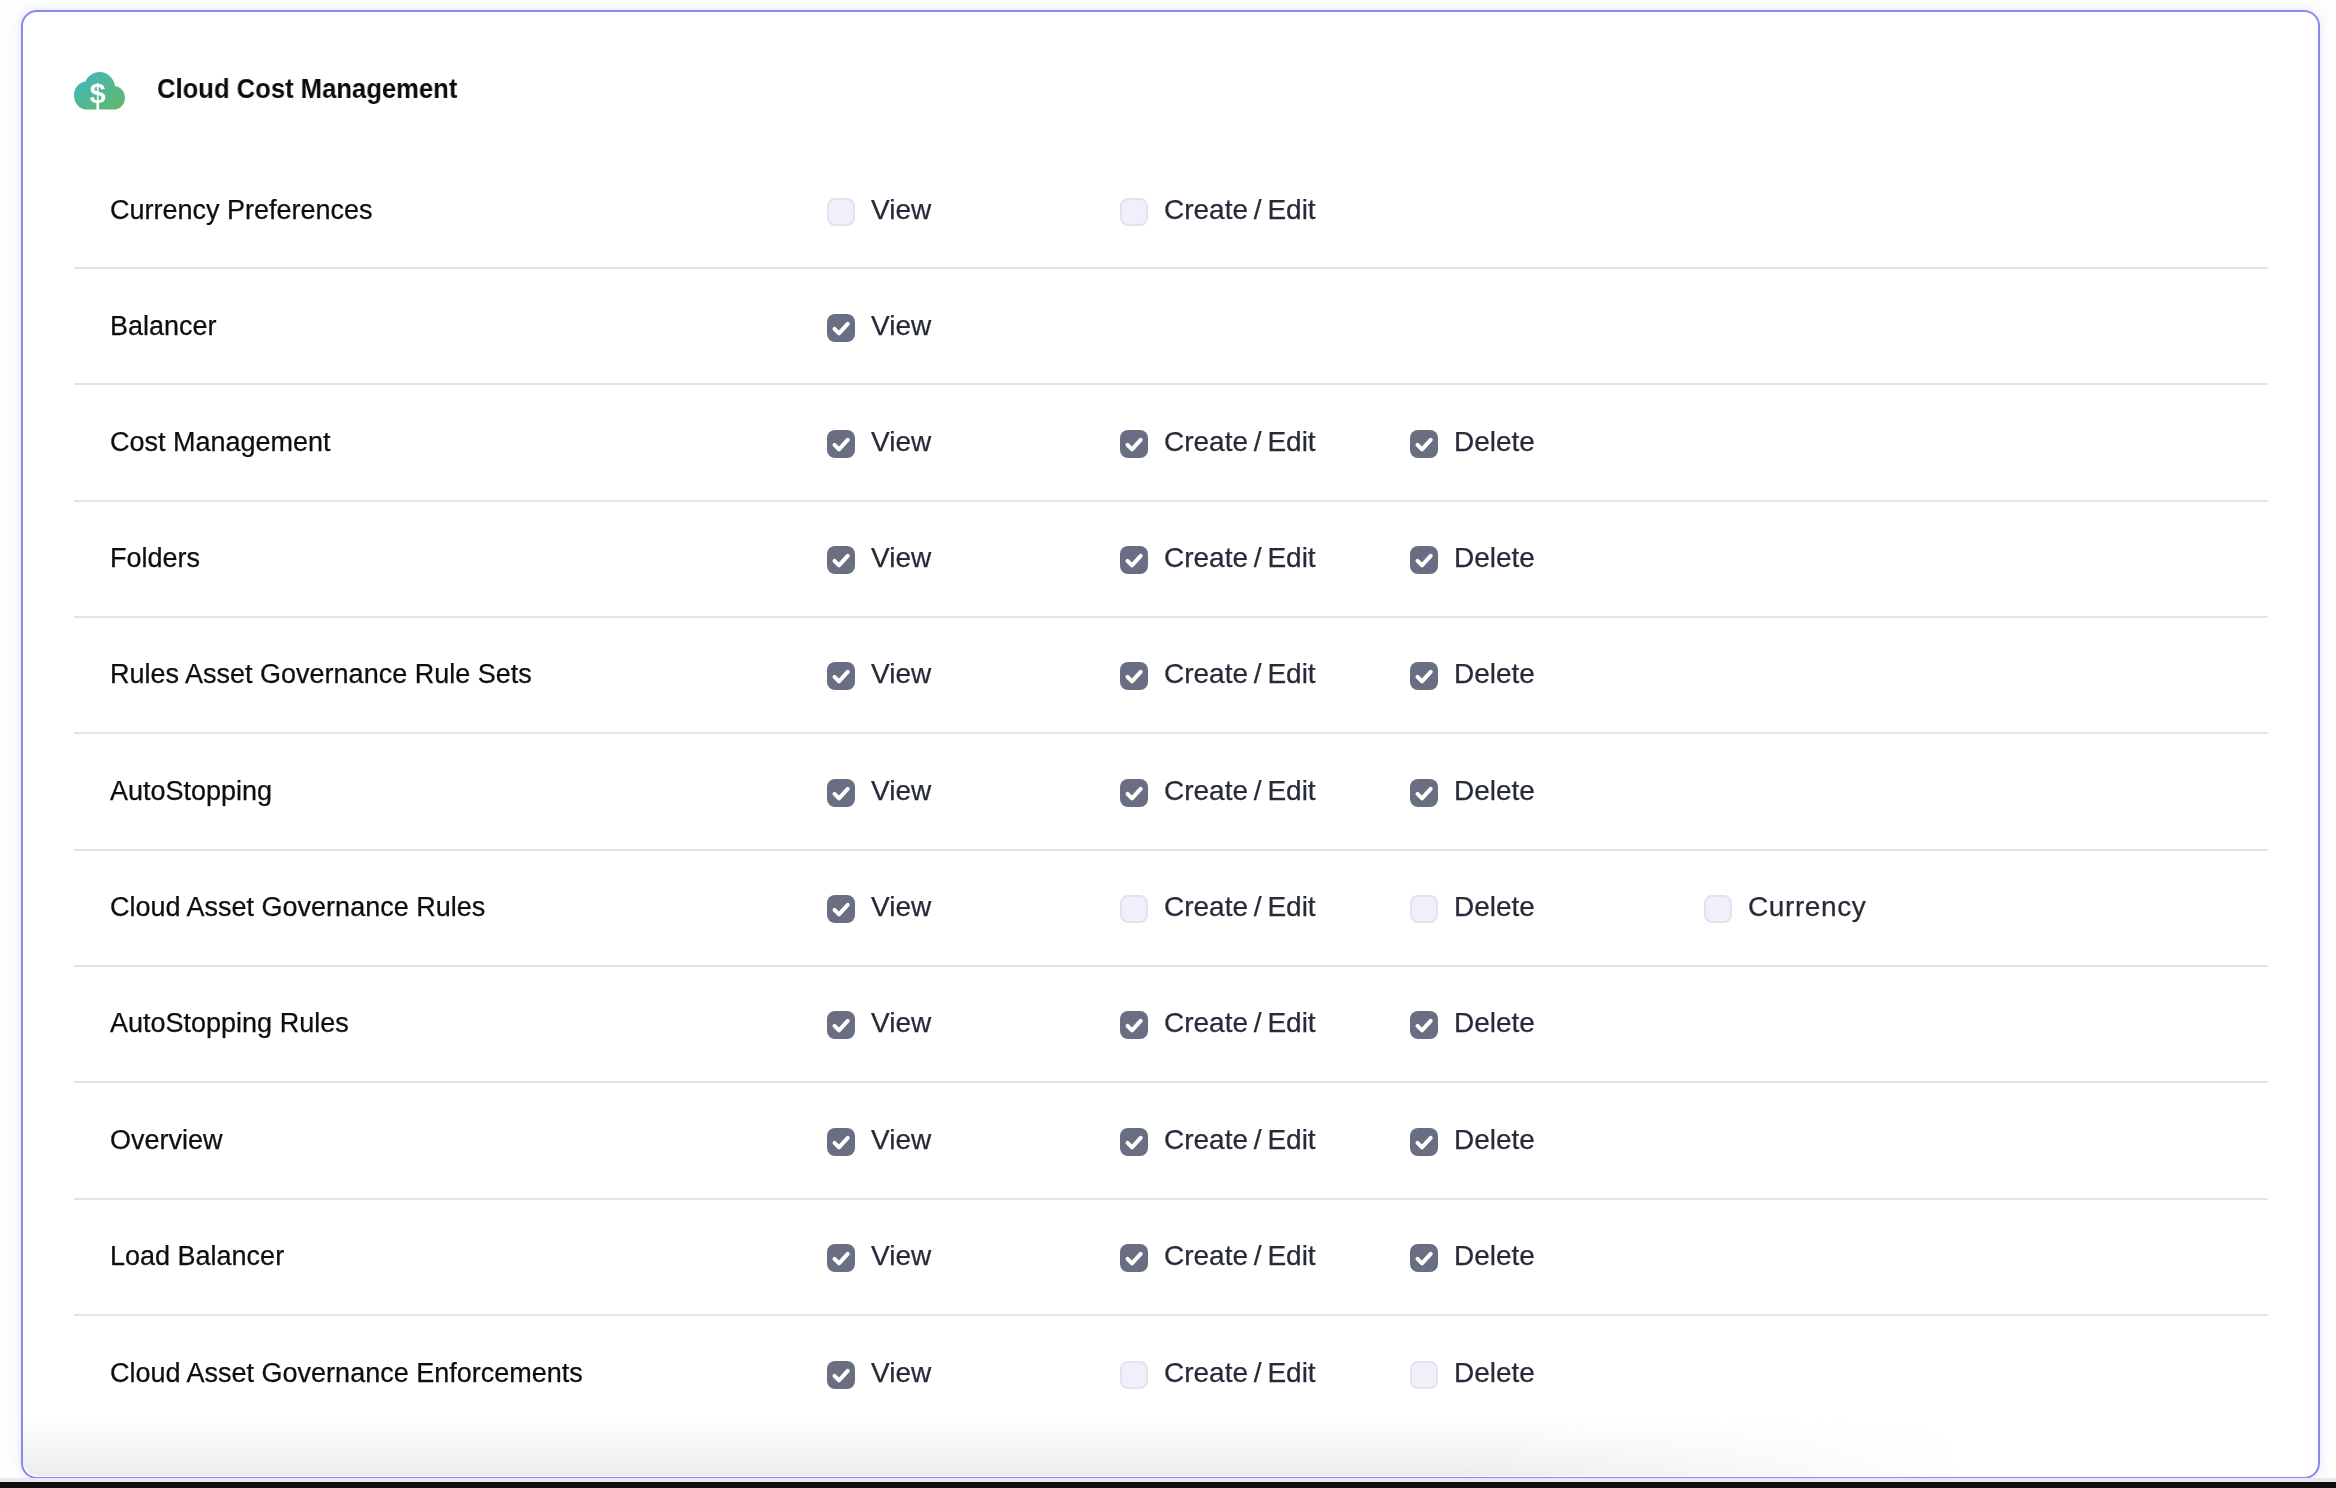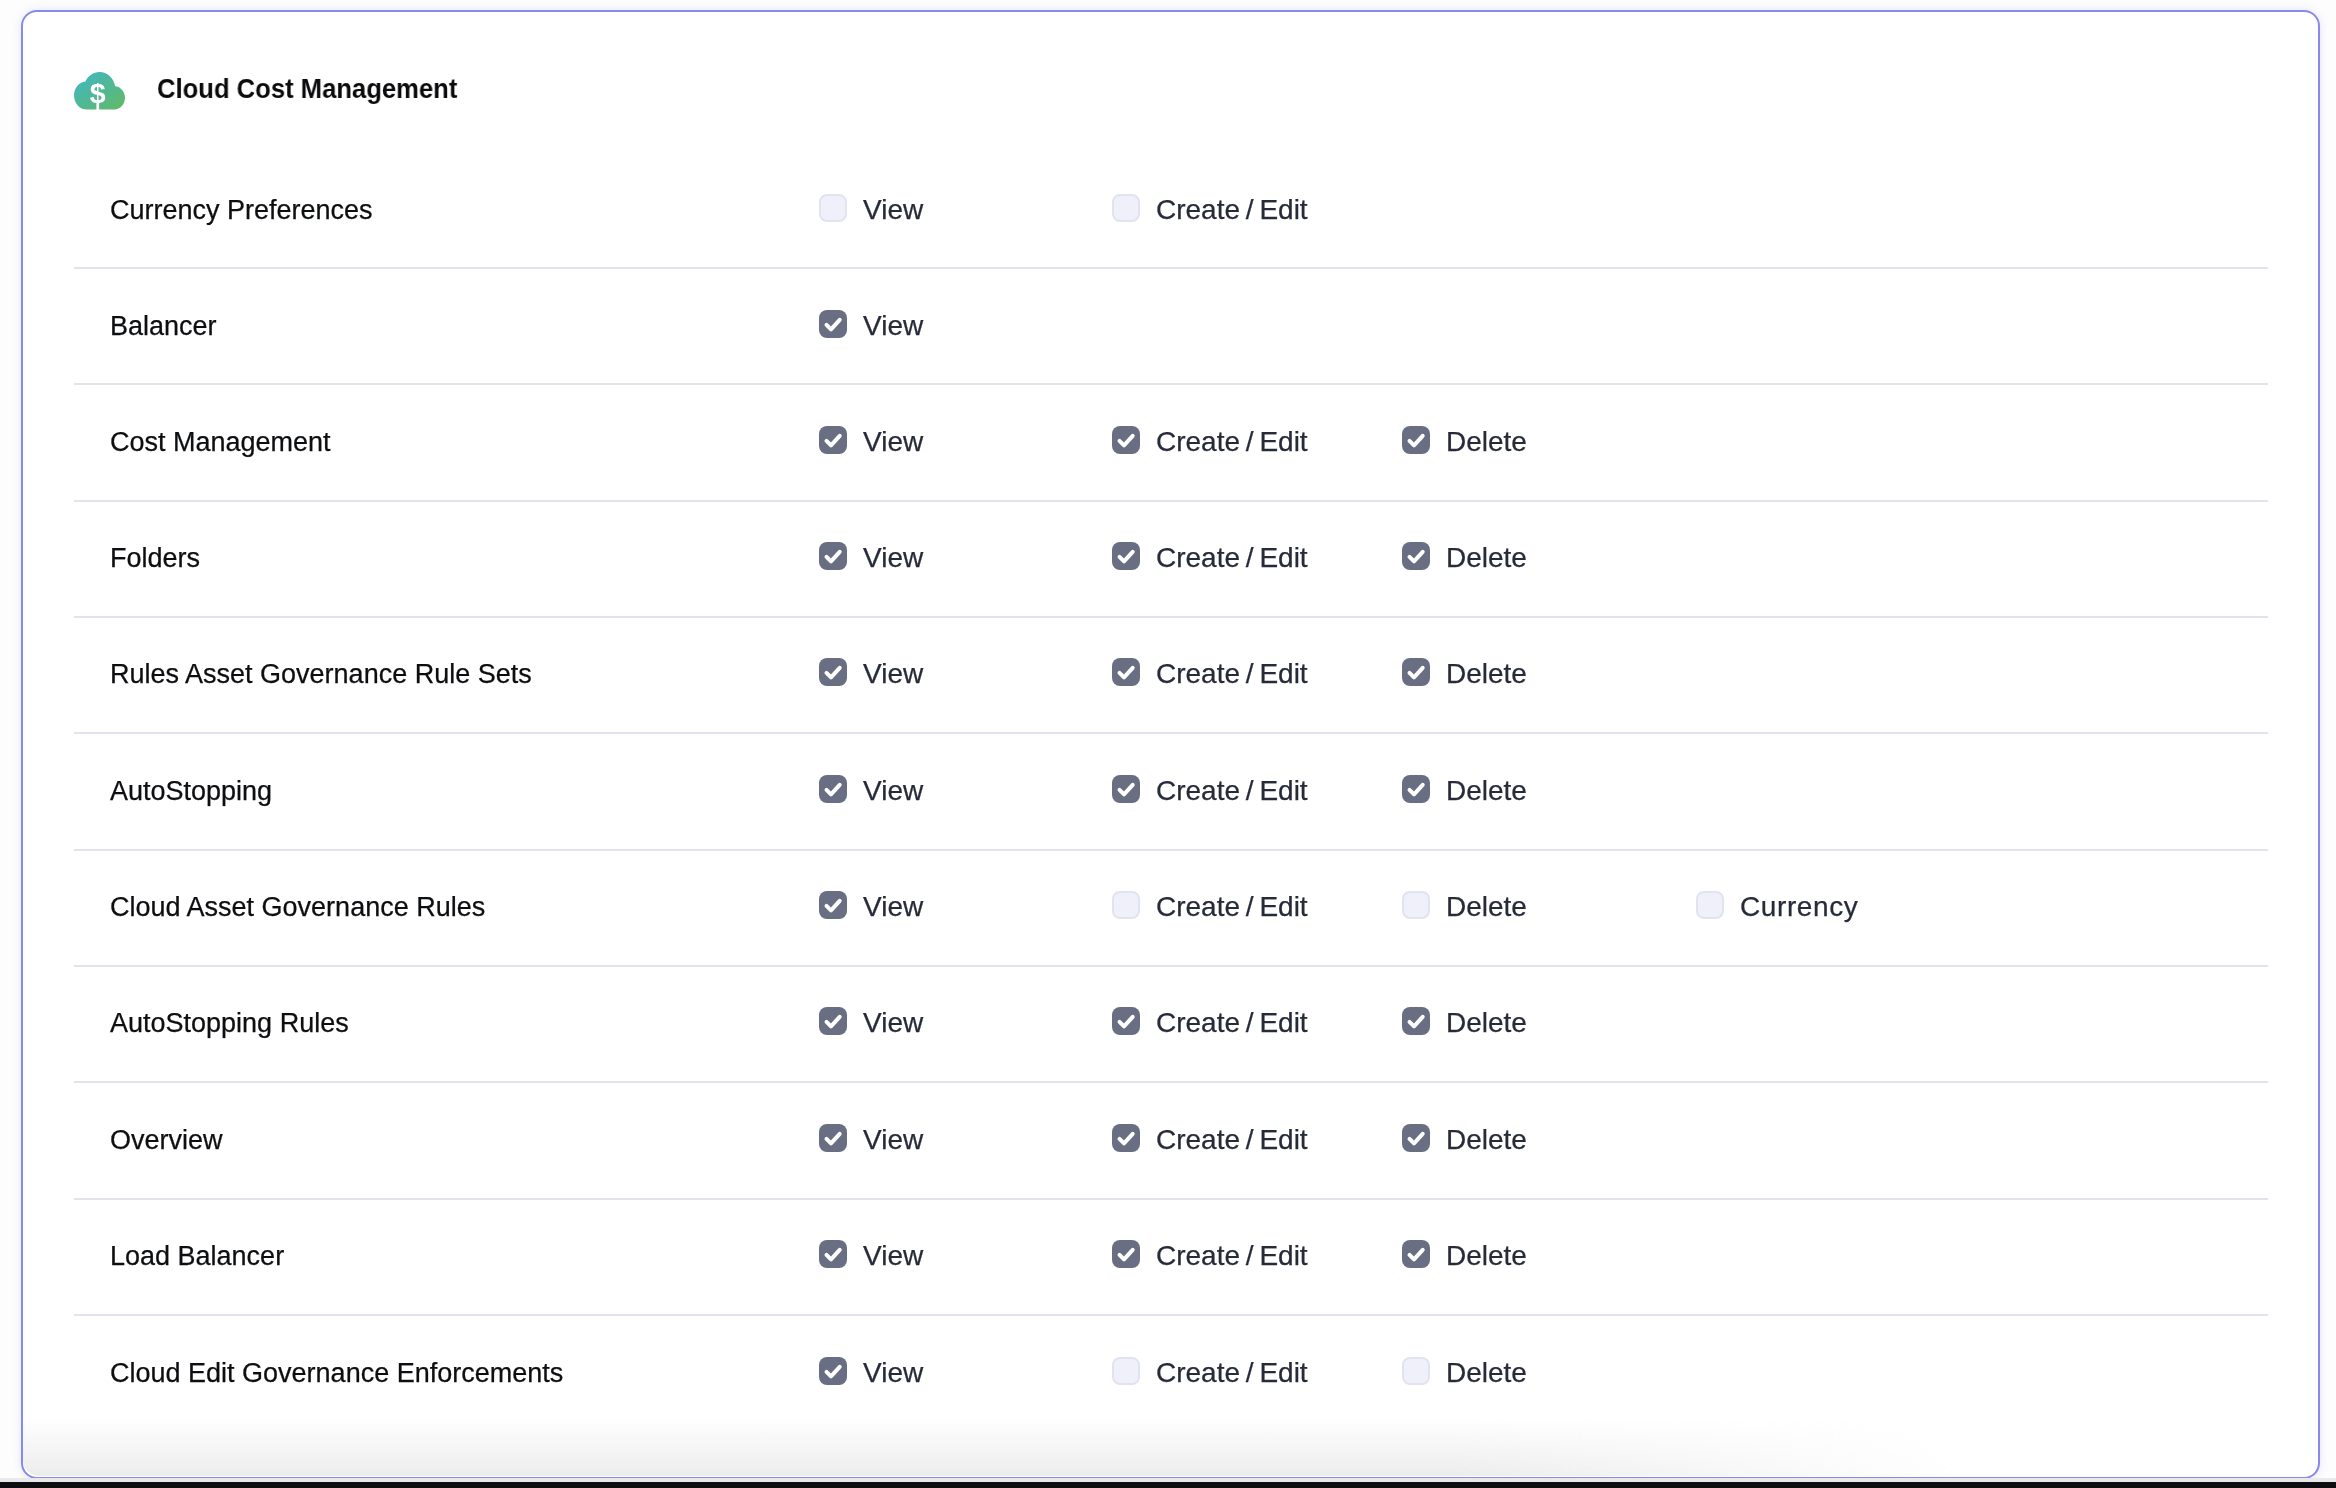--- a/index.html
+++ b/index.html
@@ -42,21 +42,21 @@
   .icon { position:absolute; left:74px; top:72px; will-change:transform; }
   .rowlabel {
     position:absolute; left:110px; will-change:transform;
     font-size:27px; color:#0d0e10;
     white-space:nowrap; transform:translateY(-50%);text-align:center;
   }
   .divider {
     position:absolute; left:74px; width:2194px; height:2px;
     background:#e3e3eb;
   }
-  .chk { position:absolute; transform:translateY(-50%); display:flex; align-items:flex-start; will-change:transform; }
+  .chk { position:absolute; transform:translateY(-50%); display:flex; align-items:flex-end; will-change:transform;margin-left:8px; }
   .box {
     width:28px; height:28px; border-radius:8px; flex:0 0 28px;
   }
   .box.on { background:#6a6e82; display:flex; align-items:center; justify-content:center; }
   .box.off { background:#eff0f9; border:2px solid #e1e3f1; }
   .chk .lbl {
     margin-left:16px; font-size:28px; color:#272b39; white-space:nowrap; word-spacing:-2px;
   }
 </style>
 </head>
@@ -308,21 +308,21 @@
   </div>
   <div class="chk" style="left:1402px;top:1256px">
     <div class="box on">
       <svg width="28" height="28" viewBox="0 0 28 28">
         <path d="M7.5 14.9 L12.0 19.4 L20.7 9.8" fill="none" stroke="#ffffff" stroke-width="4.0" stroke-linecap="round" stroke-linejoin="round"></path>
       </svg>
     </div>
     <div class="lbl">Delete</div>
   </div>
 
-  <div class="rowlabel" style="top:1373px">Cloud Edit Governance Enforcements</div>
+  <div class="rowlabel" style="top:1373px">Cloud Asset Governance Enforcements</div>
   <div class="chk" style="left:819px;top:1373px">
     <div class="box on">
       <svg width="28" height="28" viewBox="0 0 28 28">
         <path d="M7.5 14.9 L12.0 19.4 L20.7 9.8" fill="none" stroke="#ffffff" stroke-width="4.0" stroke-linecap="round" stroke-linejoin="round"></path>
       </svg>
     </div>
     <div class="lbl">View</div>
   </div>
   <div class="chk" style="left:1112px;top:1373px">
     <div class="box off"></div>

